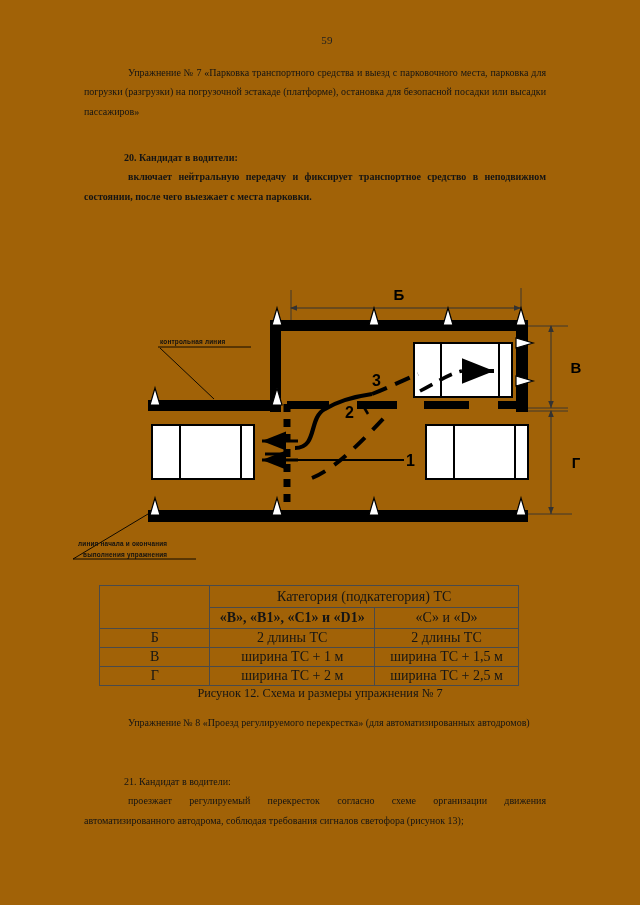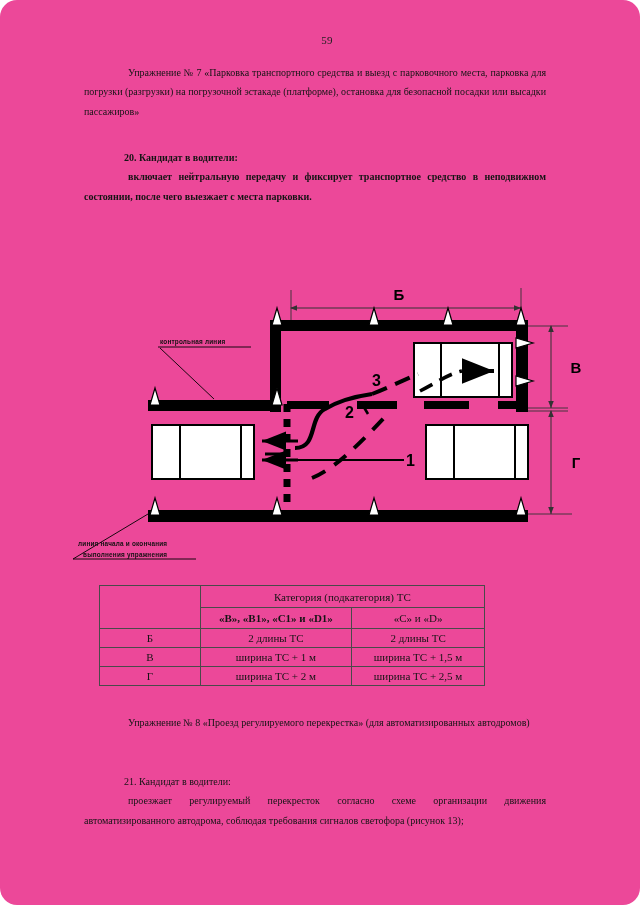--- a/index.html
+++ b/index.html
@@ -4,25 +4,24 @@
 <style>
   html, body {
     margin: 0;
     padding: 0;
     background: #ffffff;
   }
   .page {
     position: relative;
     width: 640px;
     height: 905px;
-    background: #ec4899;
+    background: #a16207;
     overflow: hidden;
     font-family: "Liberation Serif", "DejaVu Serif", serif;
     color: #111;
-    border-radius: 17px;
   }
 
   
   .page-number {
     position: absolute;
     top: 34px;
     left: 0;
     width: 640px;
     text-align: center;
     padding-left: 14px;
@@ -67,22 +66,22 @@
 
   
   .tbl-wrap {
     position: absolute;
     left: 99px;
     top: 585px;
     width: 446px;
   }
   table.dims {
     border-collapse: collapse;
-    width: 386px;
-    font-size: 11px;
+    width: 420px;
+    font-size: 14px;
     color: #151515;
   }
   table.dims td, table.dims th {
     border: 1px solid #4a4a4a;
     padding: 1px 3px;
     font-weight: normal;
     text-align: center;
     vertical-align: middle;
     line-height: 16px;
   }
@@ -306,20 +305,21 @@
         </tr>
         <tr>
           <td>Г</td>
           <td>ширина ТС + 2 м</td>
           <td>ширина ТС + 2,5 м</td>
         </tr>
       </tbody>
     </table>
   </div>
 
+  <div class="caption">Рисунок 12. Схема и размеры упражнения № 7</div>
 
   <div class="textblock" style="top:713px;">
     <p class="indent">Упражнение № 8 «Проезд регулируемого перекрестка» (для автоматизированных автодромов)</p>
   </div>
 
   <div class="textblock" style="top:772px;">
     <p class="indent-sm">21. Кандидат в водители:</p>
     <p class="indent">проезжает регулируемый перекресток согласно схеме организации движения автоматизированного автодрома, соблюдая требования сигналов светофора (рисунок 13);</p>
   </div>
 

